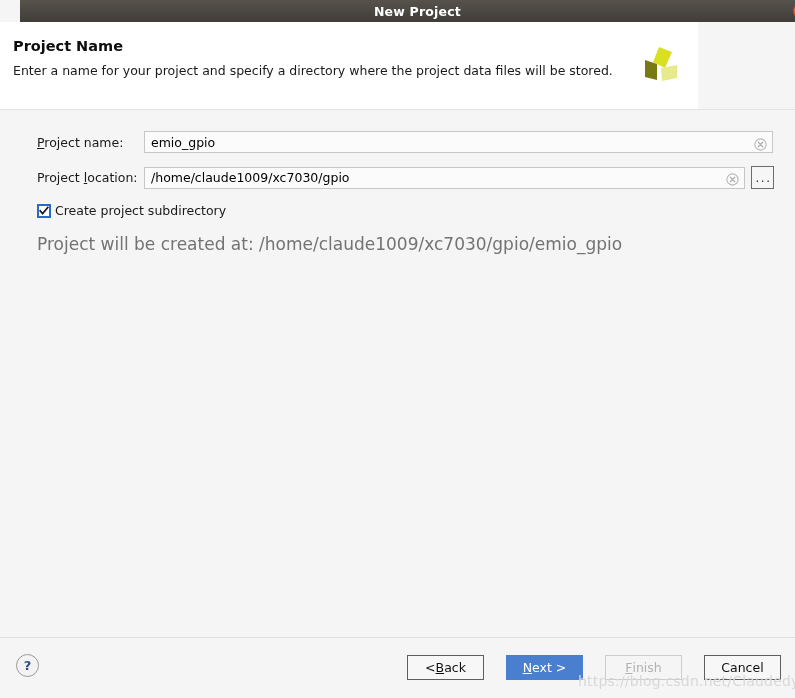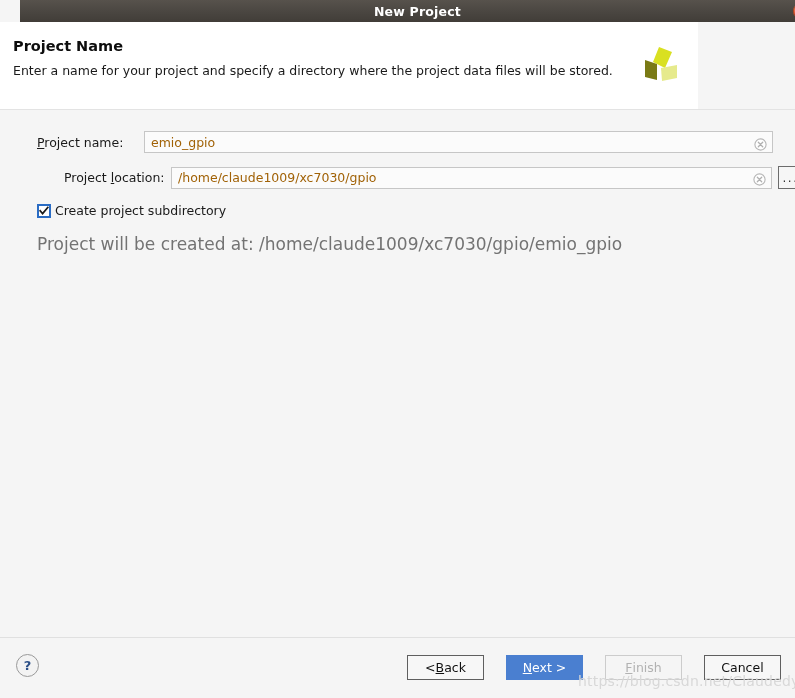--- a/index.html
+++ b/index.html
@@ -105,38 +105,38 @@
   }
   #row-name  { left: 25px; top: 21px; }
   #row-loc   { left: 25px; top: 56px; }
 
   .field-label {
     font-size: 12.5px;
     color: #1a1a1a;
     white-space: nowrap;
   }
   #label-name { width: 107px; }
-  #label-loc  { width: 107px; margin-left: 27px; }
+  #label-loc  { width: 107px; }
   .ul { text-decoration: underline; }
 
   .input-wrap {
     position: relative;
     box-sizing: border-box;
     height: 22px;
     background: #fbfbfb;
     border: 1px solid #c6c6c6;
     display: flex;
     align-items: center;
   }
   #input-name-wrap { width: 629px; }
   #input-loc-wrap  { width: 601px; }
 
   .input-text {
     font-size: 12.5px;
-    color: #a16207;
+    color: #000000;
     padding-left: 6px;
     white-space: nowrap;
     overflow: hidden;
     flex: 1;
   }
   .clear-icon {
     width: 13px;
     height: 13px;
     margin-right: 5px;
     flex: 0 0 auto;

